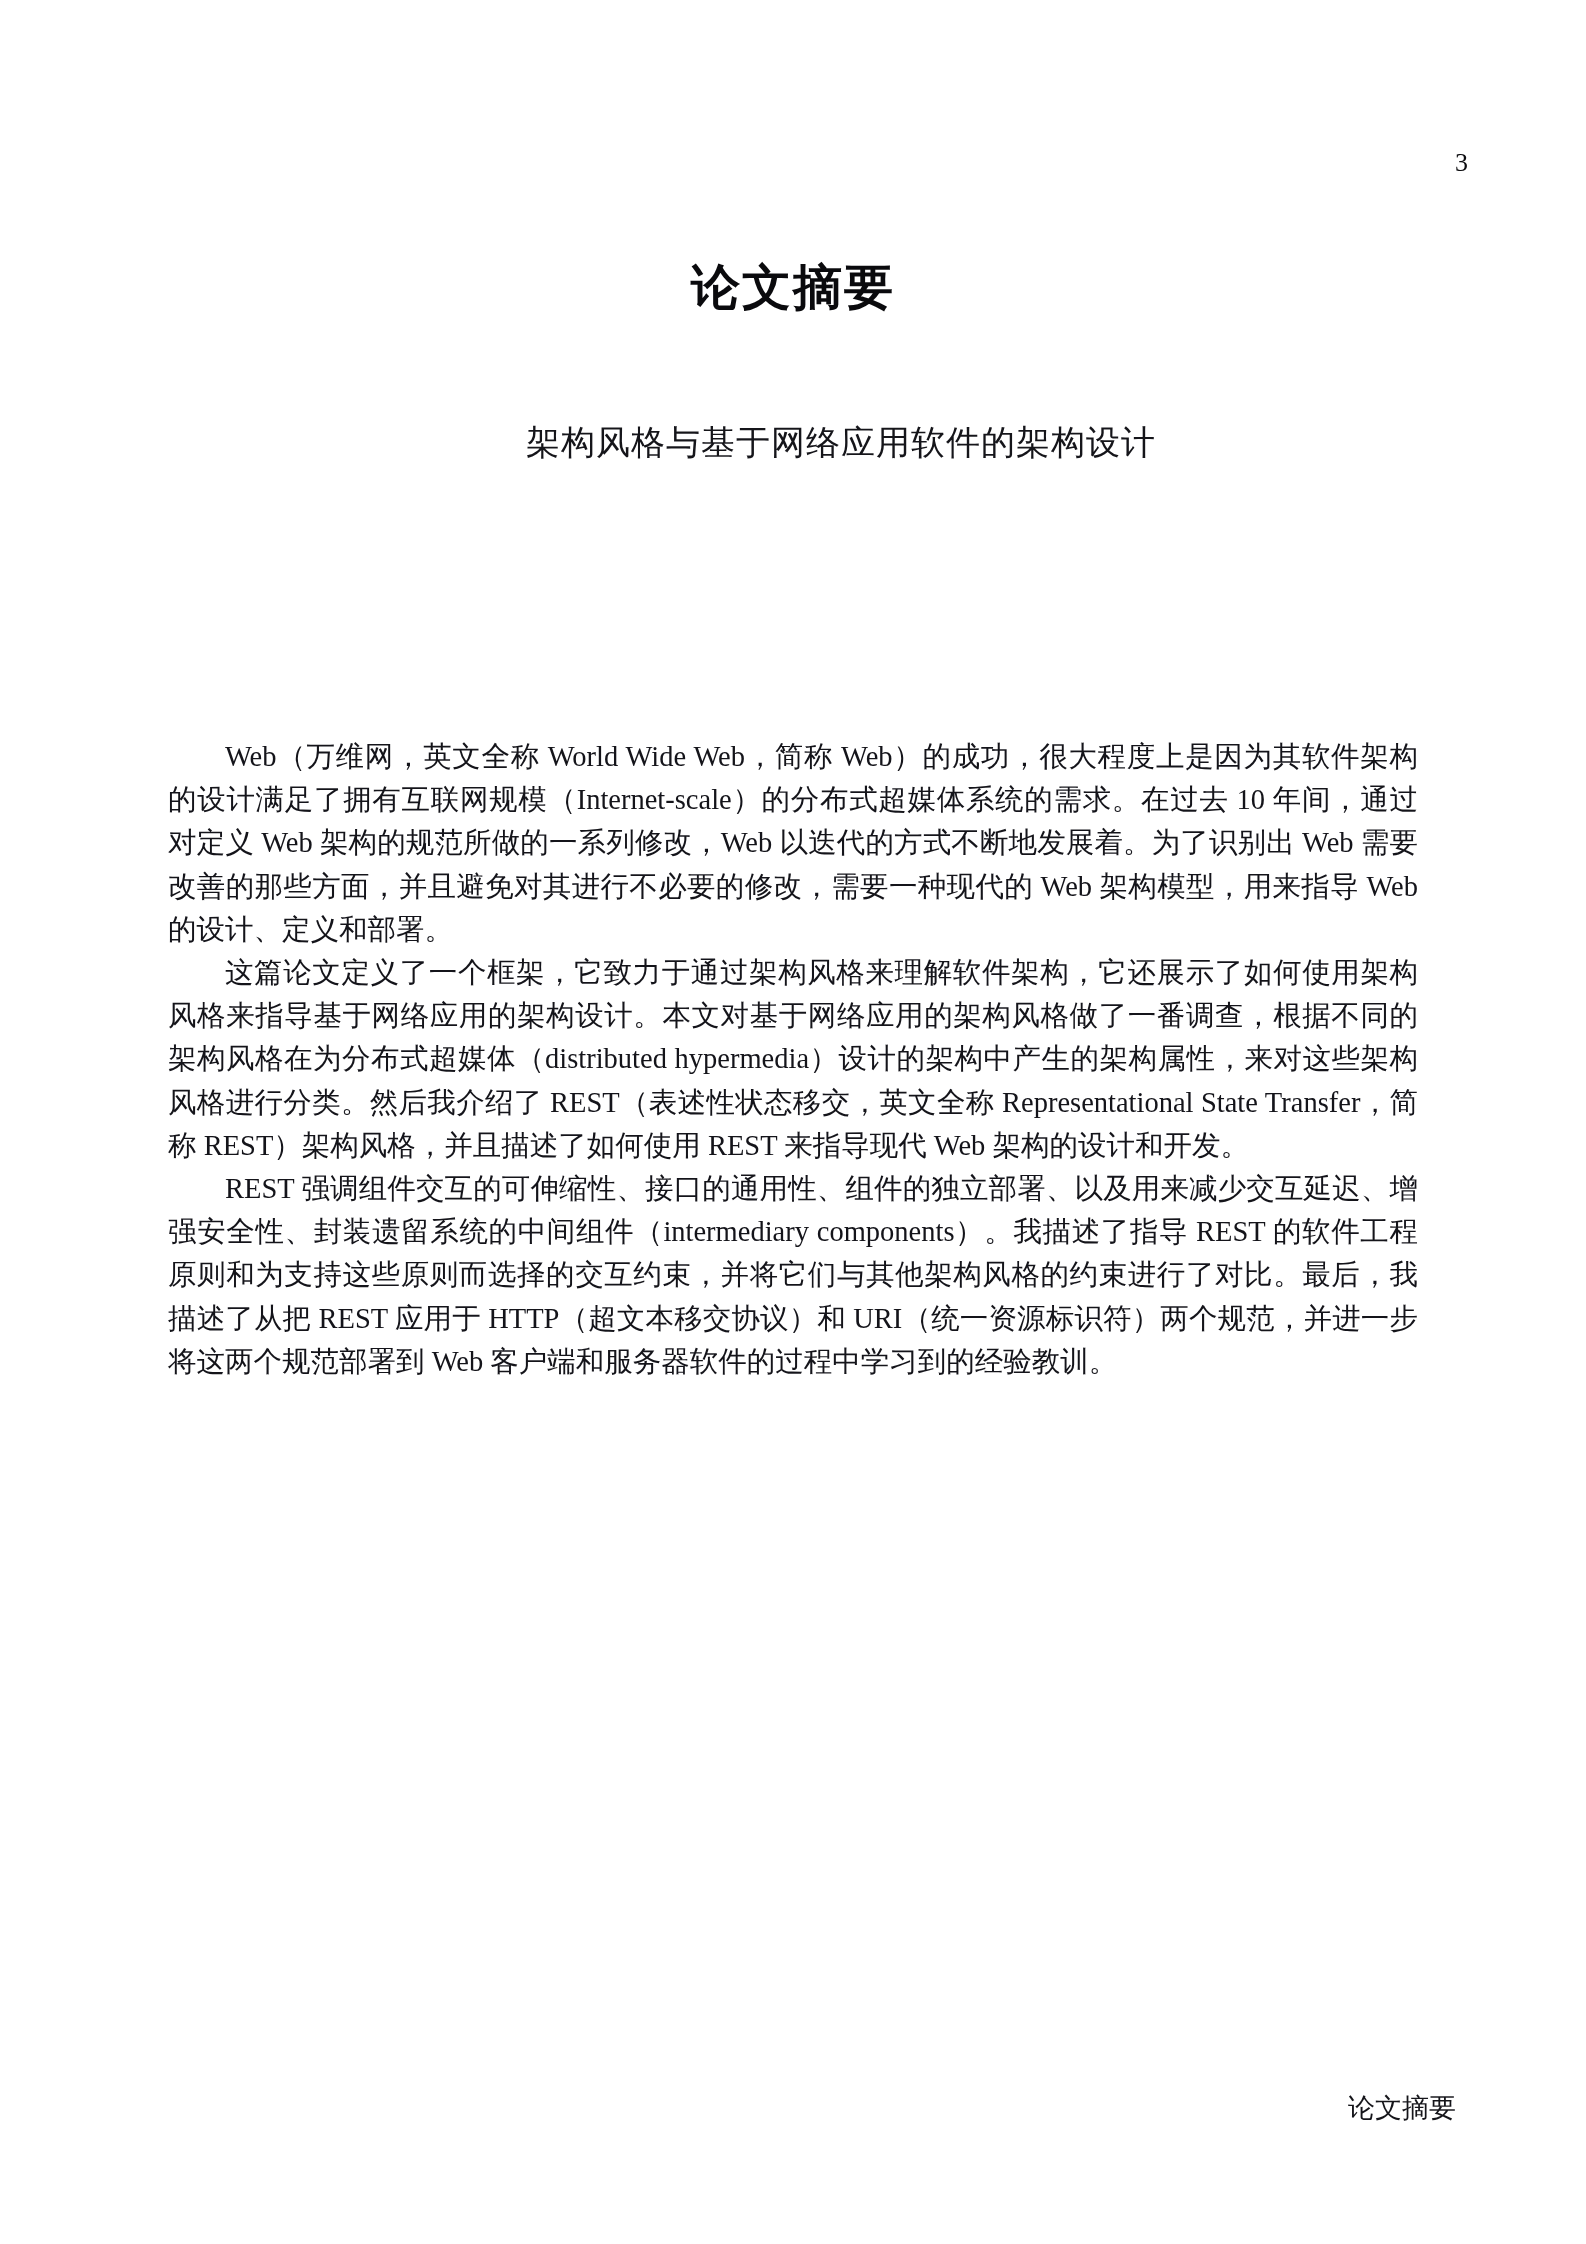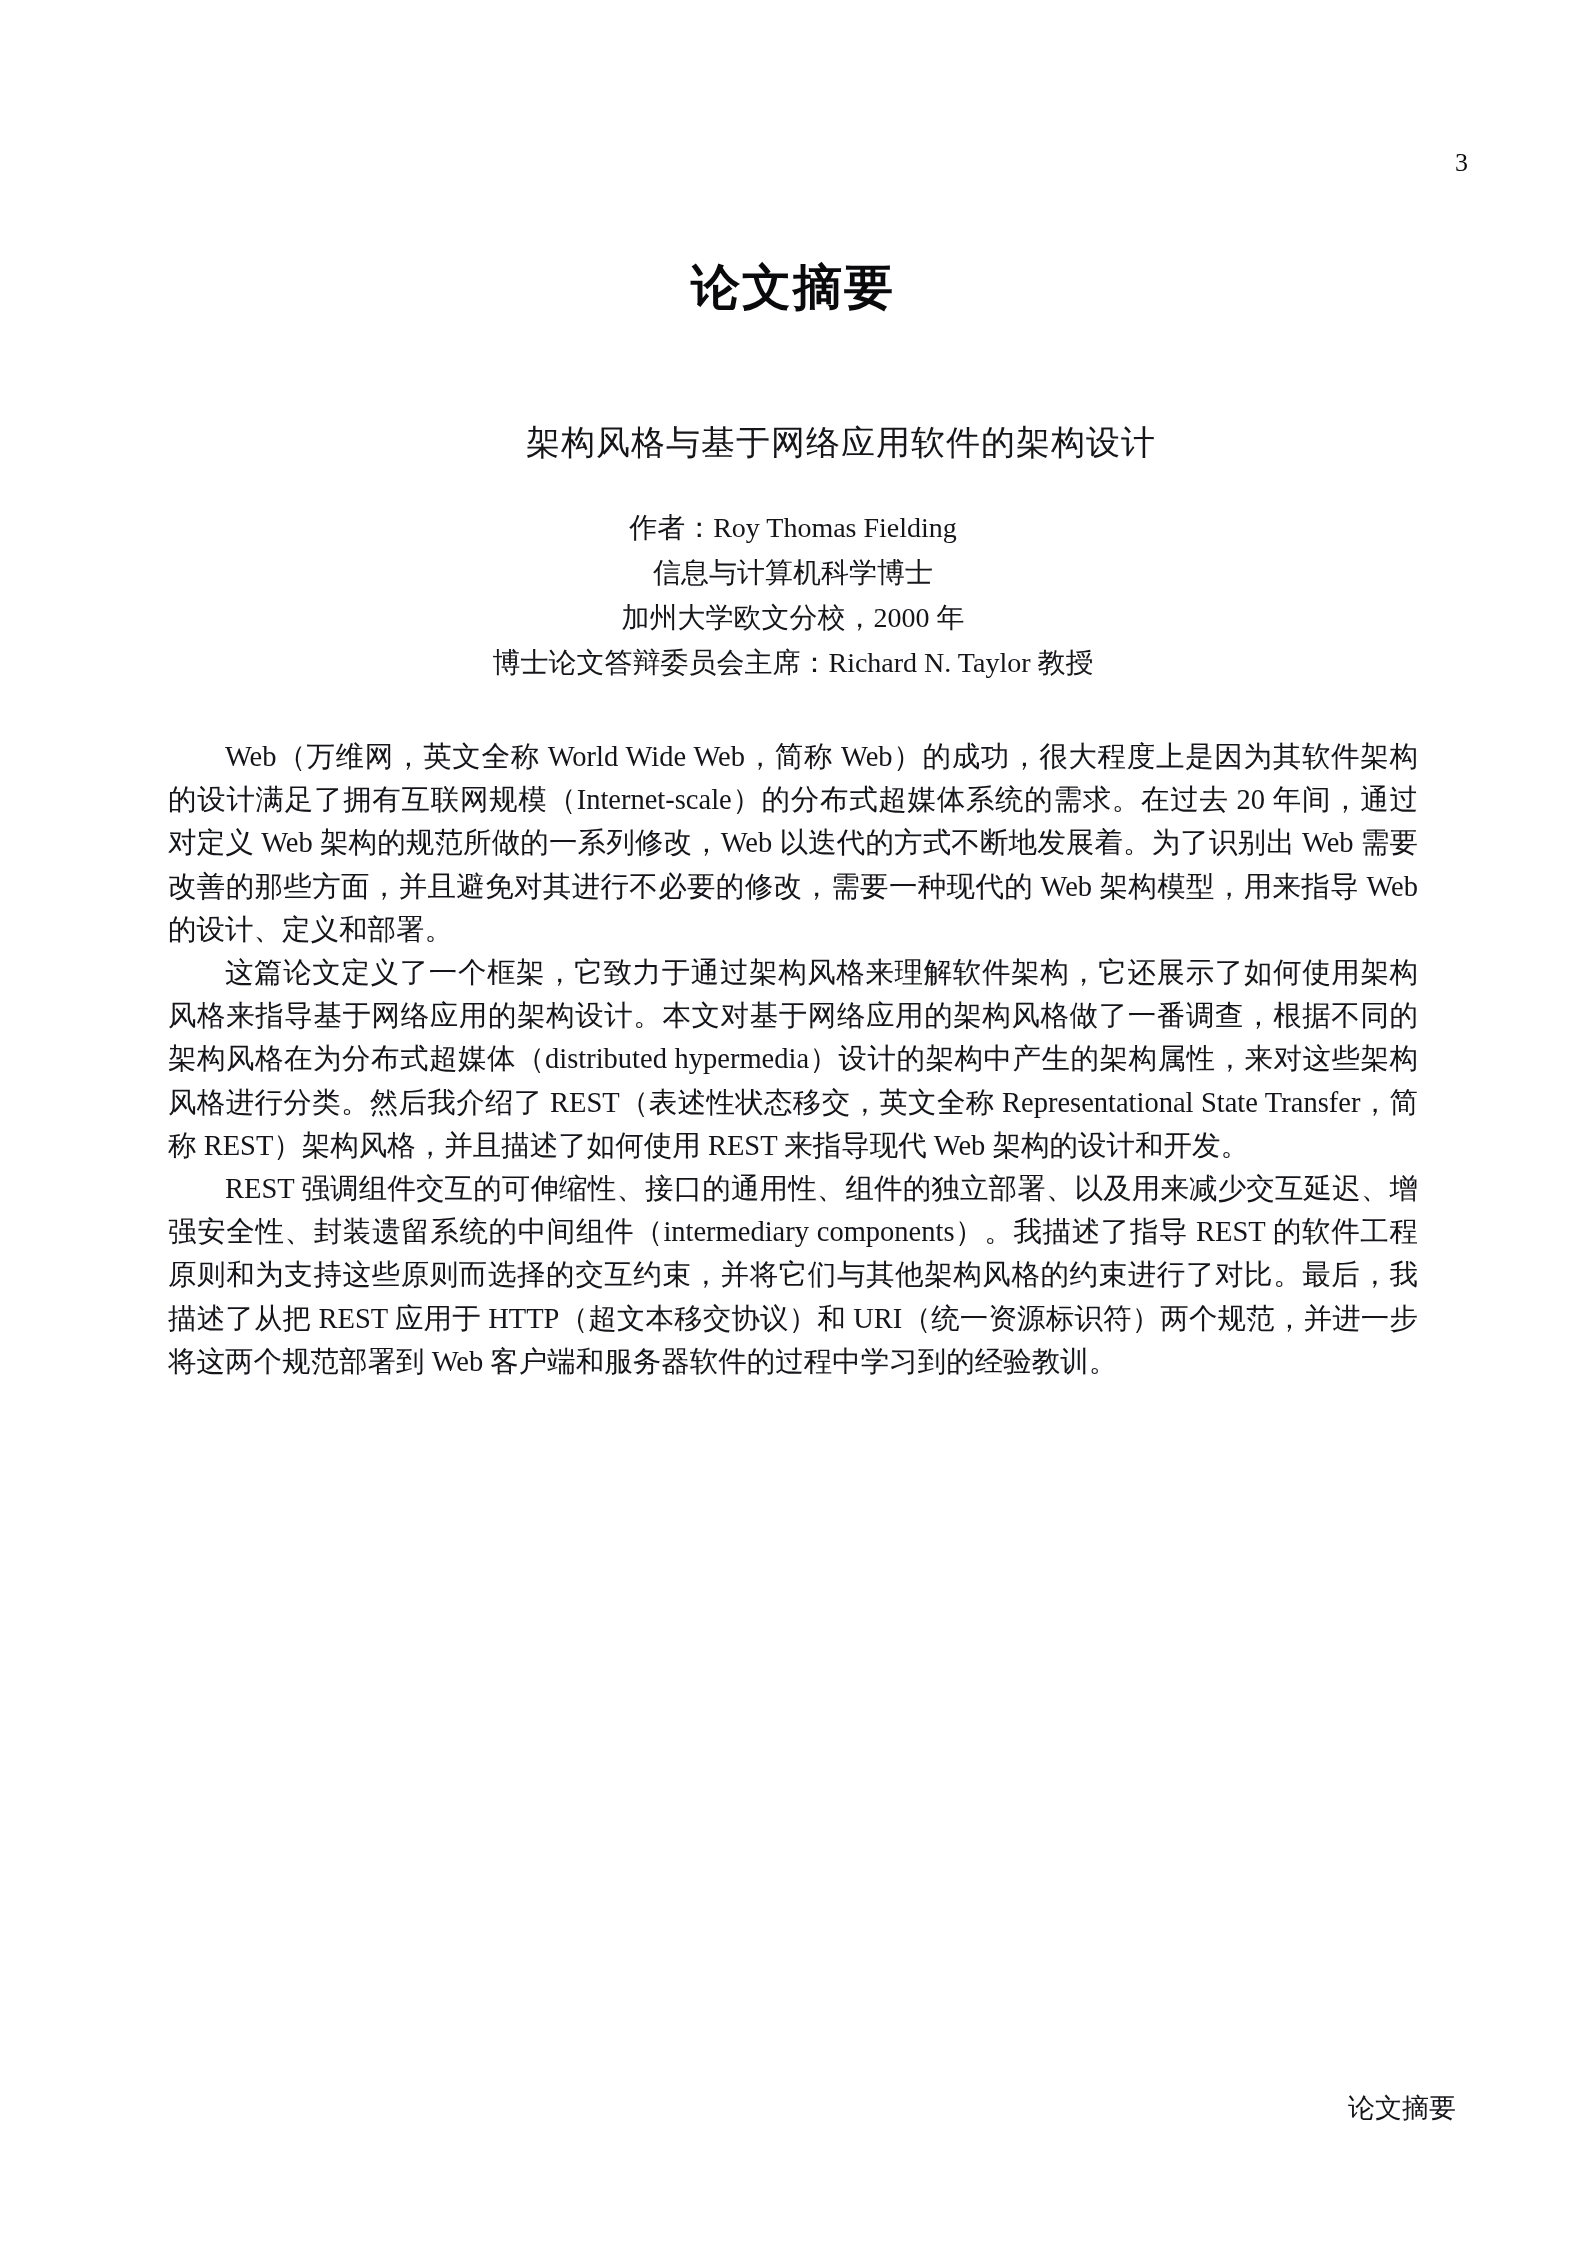--- a/index.html
+++ b/index.html
@@ -107,28 +107,22 @@
 <body>
 
 <div class="page">
 
   <div class="page-number">3</div>
 
   <div class="doc-title">论文摘要</div>
 
   <div class="paper-title">架构风格与基于网络应用软件的架构设计</div>
 
-  <div class="author-block">
-    <div>作者：Roy Thomas Fielding</div>
-    <div>信息与计算机科学博士</div>
-    <div>加州大学欧文分校，2000 年</div>
-    <div>博士论文答辩委员会主席：Richard N. Taylor 教授</div>
-  </div>
 
   <div class="body-text">
-    <p>Web（万维网，英文全称 World Wide Web，简称 Web）的成功，很大程度上是因为其软件架构的设计满足了拥有互联网规模（Internet-scale）的分布式超媒体系统的需求。在过去 20 年间，通过对定义 Web 架构的规范所做的一系列修改，Web 以迭代的方式不断地发展着。为了识别出 Web 需要改善的那些方面，并且避免对其进行不必要的修改，需要一种现代的 Web 架构模型，用来指导 Web 的设计、定义和部署。</p>
+    <p>Web（万维网，英文全称 World Wide Web，简称 Web）的成功，很大程度上是因为其软件架构的设计满足了拥有互联网规模（Internet-scale）的分布式超媒体系统的需求。在过去 10 年间，通过对定义 Web 架构的规范所做的一系列修改，Web 以迭代的方式不断地发展着。为了识别出 Web 需要改善的那些方面，并且避免对其进行不必要的修改，需要一种现代的 Web 架构模型，用来指导 Web 的设计、定义和部署。</p>
     <p>这篇论文定义了一个框架，它致力于通过架构风格来理解软件架构，它还展示了如何使用架构风格来指导基于网络应用的架构设计。本文对基于网络应用的架构风格做了一番调查，根据不同的架构风格在为分布式超媒体（distributed hypermedia）设计的架构中产生的架构属性，来对这些架构风格进行分类。然后我介绍了 REST（表述性状态移交，英文全称 Representational State Transfer，简称 REST）架构风格，并且描述了如何使用 REST 来指导现代 Web 架构的设计和开发。</p>
     <p>REST 强调组件交互的可伸缩性、接口的通用性、组件的独立部署、以及用来减少交互延迟、增强安全性、封装遗留系统的中间组件（intermediary components）。我描述了指导 REST 的软件工程原则和为支持这些原则而选择的交互约束，并将它们与其他架构风格的约束进行了对比。最后，我描述了从把 REST 应用于 HTTP（超文本移交协议）和 URI（统一资源标识符）两个规范，并进一步将这两个规范部署到 Web 客户端和服务器软件的过程中学习到的经验教训。</p>
   </div>
 
   <div class="footer">论文摘要</div>
 
 </div>
 
 </body></html>

